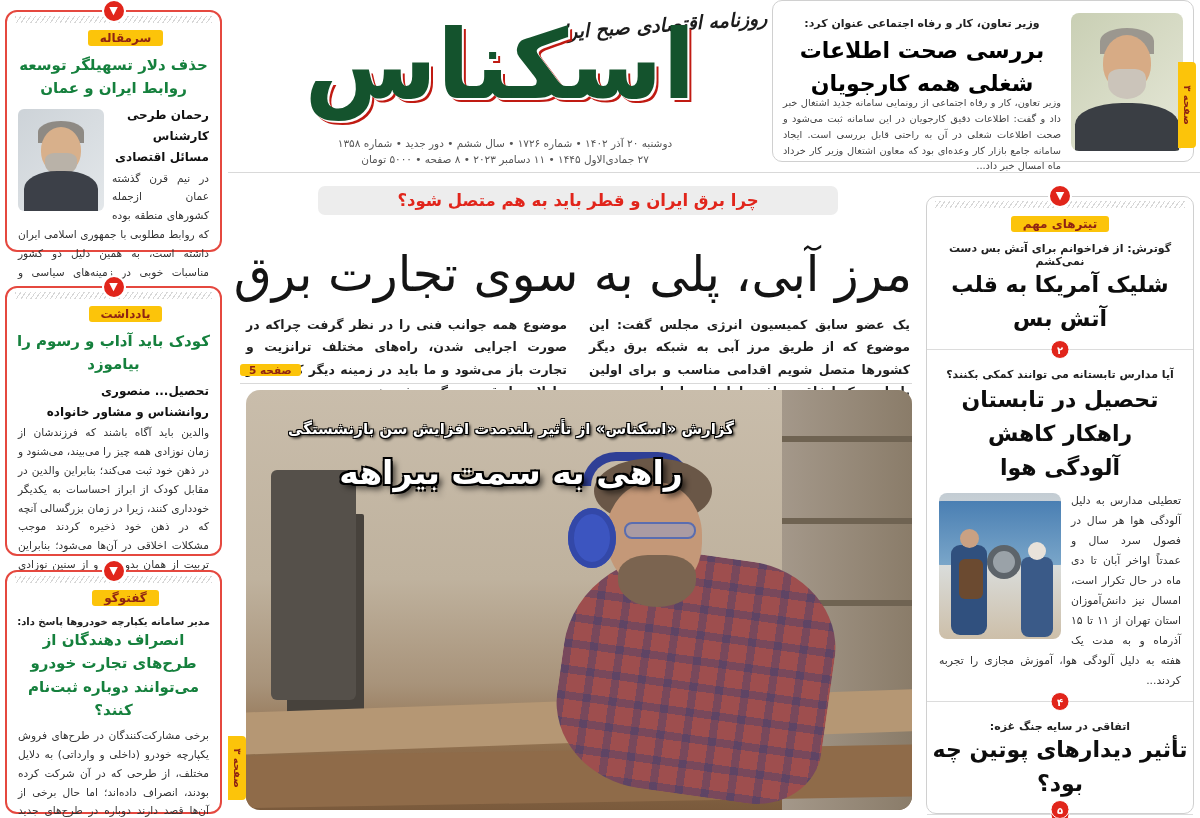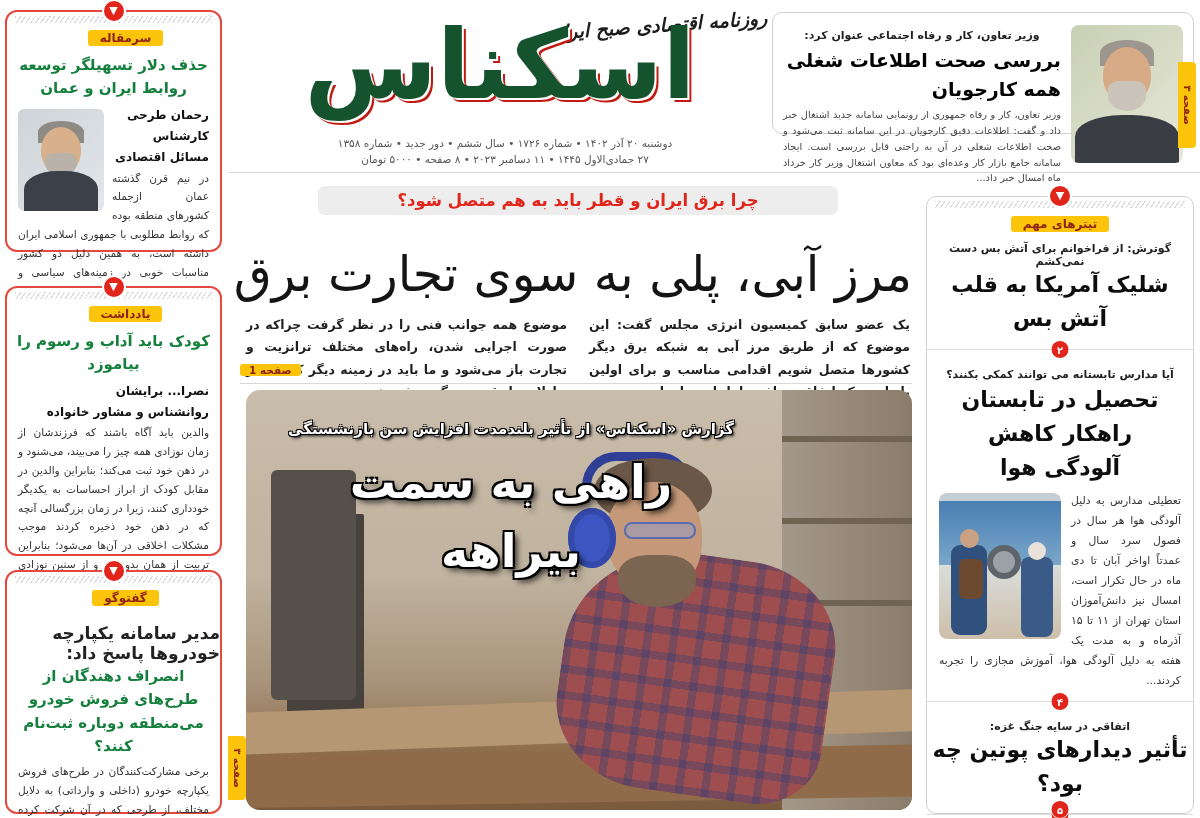--- a/index.html
+++ b/index.html
@@ -35,21 +35,21 @@
   .sep { position:relative; border-top:1px solid #dcdcdc; }
 
   
   .lbox {
     position:absolute; right:978px; left:5px; 
     border:2px solid #e5483f; border-radius:12px; background:#fff;
   }
   .lbox .tagwrap { text-align:center; margin-top:15px;margin-left:24px; }
   .lbox h3 { font-size:15px; font-weight:900; color:#15803d; text-align:center;
              line-height:1.55; margin:8px 10px 2px; }
-  .lbox .kick { font-size:17px; font-weight:bold; color:#222; margin-top:17px; }
+  .lbox .kick { font-size:10px; font-weight:bold; color:#222; text-align:center; margin-top:10px; }
   .lbox .content { padding:2px 11px 0; font-size:10.6px; color:#333;
                    text-align:justify; line-height:1.78; }
   .lbox .author { font-size:12px; font-weight:900; color:#111; }
   .lbox .foot { color:#e1251b; font-size:11px; font-weight:bold; text-align:center; margin-top:7px; }
   .author-photo {
     float:left; width:86px; height:102px; margin:4px 8px 4px 0;
     border-radius:6px; position:relative; overflow:hidden;
     background:linear-gradient(135deg,#cdd3d8,#e3e7ea);
   }
   .author-photo .suit { position:absolute; bottom:0; left:6px; right:6px; height:40px;
@@ -69,37 +69,37 @@
   }
   #logo {
     position:absolute; left:240px; top:8px; width:520px; text-align:center;
     font-size:96px; font-weight:900; color:#14532d; line-height:1.2;
     text-shadow:2px 2px 0 #ffffff, 4px 4px 0 #c01a12;
   }
   .dateline { position:absolute; left:270px; width:470px; text-align:center;
     font-size:10.5px; color:#555; }
 
   
-  #tr-box { position:absolute; left:772px; top:12px; width:422px; height:122px;
+  #tr-box { position:absolute; left:772px; top:0; width:422px; height:162px;
     border:1px solid #d0d0d0; border-radius:10px; background:#fff; }
   #tr-photo { position:absolute; right:10px; top:12px; width:112px; height:138px;
     border-radius:8px; overflow:hidden;
     background:linear-gradient(135deg,#c9cfb4,#e6e8d8); }
   #tr-photo .suit { position:absolute; bottom:0; left:4px; right:4px; height:48px;
     background:#3a3e44; border-radius:45% 45% 0 0; }
   #tr-photo .head { position:absolute; top:22px; left:32px; width:48px; height:56px;
     background:#d7ab85; border-radius:50% 50% 46% 46%; }
   #tr-photo .hair { position:absolute; top:15px; left:29px; width:54px; height:26px;
     background:#9b978f; border-radius:50% 50% 0 0; }
   #tr-photo .beard { position:absolute; top:56px; left:37px; width:38px; height:30px;
     background:#cbc4ba; border-radius:30% 30% 52% 52%; }
   #tr-kicker { position:absolute; right:132px; left:10px; top:16px; text-align:center;
     font-size:11px; font-weight:bold; color:#222; }
-  #tr-headline { position:absolute; right:132px; left:10px; top:33px; text-align:right;
-    font-size:19px; font-weight:900; color:#000; line-height:1.5; }
+  #tr-headline { position:absolute; right:132px; left:10px; top:33px; text-align:center;
+    font-size:22px; font-weight:900; color:#000; line-height:1.5; }
   #tr-body { position:absolute; right:132px; left:10px; top:94px; font-size:9.8px;
     color:#444; text-align:justify; line-height:1.62; }
   .side-tab {
     position:absolute; height:18px; background:#fcc40a; color:#8f2413;
     font-size:10px; font-weight:bold; text-align:center; line-height:18px;
     border-radius:4px 4px 0 0;
   }
   #tr-tab { width:86px; left:1144px; top:96px; transform:rotate(90deg); }
   #photo-tab { width:64px; left:205px; top:759px; transform:rotate(90deg); }
 
@@ -148,21 +148,21 @@
     background:#3c55c0; border-radius:50%; box-shadow:inset 0 0 0 6px #3348a8; }
   #photo .band { position:absolute; left:336px; top:62px; width:110px; height:34px;
     border:9px solid #2f3f96; border-bottom:none; border-radius:60px 60px 0 0; }
   #photo .glasses { position:absolute; left:378px; top:132px; width:72px; height:17px;
     background:rgba(140,160,215,.45); border:2px solid #5a6db0; border-radius:8px; }
   #photo-kicker { position:absolute; left:30px; top:30px; width:470px; text-align:center;
     font-size:15px; font-weight:900; color:#fff;
     text-shadow:1px 1px 0 #000,-1px 1px 0 #000,1px -1px 0 #000,-1px -1px 0 #000,2px 2px 3px #000; }
   #photo-kicker .brand { color:#ff publicité2a1e; }
   #photo-headline { position:absolute; left:30px; top:58px; width:470px; text-align:center;
-    font-size:46px; font-weight:900; color:#fff; line-height:1.5;
+    font-size:33px; font-weight:900; color:#fff; line-height:1.5;
     text-shadow:2px 2px 0 #000,-2px 2px 0 #000,2px -2px 0 #000,-2px -2px 0 #000,4px 4px 6px rgba(0,0,0,.8); }
 
   
   #rcol { position:absolute; left:926px; top:196px; width:268px; height:618px;
     border:1px solid #d0d0d0; border-radius:10px; background:#fff; }
   #rcol .tagwrap { text-align:center; margin-top:16px; }
   .ritem .kick { font-size:11px; font-weight:bold; color:#222; text-align:center; }
   .ritem h3 { font-size:22px; font-weight:900; color:#0d0d0d; text-align:center; line-height:1.55; }
   .ritem .media { padding:6px 12px 0; }
   .ritem .media .body { font-size:10.8px; color:#333; text-align:justify; line-height:1.85; }
@@ -199,21 +199,21 @@
 
   <div id="tr-box">
     <div id="tr-photo">
       <div class="hair"></div>
         <div class="head"></div>
         <div class="beard"></div>
         <div class="suit"></div>
     </div>
     <div id="tr-kicker">وزیر تعاون، کار و رفاه اجتماعی عنوان کرد:</div>
     <div id="tr-headline">بررسی صحت اطلاعات شغلی همه کارجویان</div>
-    <div id="tr-body">وزیر تعاون، کار و رفاه جمهوری از رونمایی سامانه جدید اشتغال خبر داد و گفت: اطلاعات دقیق کارجویان در این سامانه ثبت می‌شود و صحت اطلاعات شغلی در آن به راحتی قابل بررسی است. ایجاد سامانه جامع بازار کار وعده‌ای بود که معاون اشتغال وزیر کار خرداد ماه امسال خبر داد...</div>
+    <div id="tr-body">وزیر تعاون، کار و رفاه اجتماعی از رونمایی سامانه جدید اشتغال خبر داد و گفت: اطلاعات دقیق کارجویان در این سامانه ثبت می‌شود و صحت اطلاعات شغلی در آن به راحتی قابل بررسی است. ایجاد سامانه جامع بازار کار وعده‌ای بود که معاون اشتغال وزیر کار خرداد ماه امسال خبر داد...</div>
   </div>
   <div id="tr-tab" class="side-tab">صفحه ۳</div>
 
   <div class="lbox" style="top:10px; height:242px;">
     <div class="arrow-circle">▼</div>
     <div class="hatch"></div>
     <div class="tagwrap"><span class="ybadge">سرمقاله</span></div>
     <h3>حذف دلار تسهیلگر توسعه روابط ایران و عمان</h3>
     <div class="content clearfix">
       <div class="author-photo">
@@ -228,46 +228,46 @@
     </div>
     <div class="foot">■ صفحه ۲ را بخوانید</div>
   </div>
 
   <div class="lbox" style="top:286px; height:270px;">
     <div class="arrow-circle">▼</div>
     <div class="hatch"></div>
     <div class="tagwrap"><span class="ybadge">یادداشت</span></div>
     <h3>کودک باید آداب و رسوم را بیاموزد</h3>
     <div class="content">
-      <div class="author">نصرا... برایشان</div>
+      <div class="author">تحصیل... منصوری</div>
       <div class="author">روانشناس و مشاور خانواده</div>
       <span>والدین باید آگاه باشند که فرزندشان از زمان نوزادی همه چیز را می‌بیند، می‌شنود و در ذهن خود ثبت می‌کند؛ بنابراین والدین در مقابل کودک از ابراز احساسات به یکدیگر خودداری کنند، زیرا در زمان بزرگسالی آنچه که در ذهن خود ذخیره کردند موجب مشکلات اخلاقی در آن‌ها می‌شود؛ بنابراین تربیت از همان بدو تولد و از سنین نوزادی آغاز می‌شود...</span>
     </div>
     <div class="foot">■ صفحه ۴ را بخوانید</div>
   </div>
 
   <div class="lbox" style="top:570px; height:244px;">
     <div class="arrow-circle">▼</div>
     <div class="hatch"></div>
     <div class="tagwrap"><span class="ybadge">گفتوگو</span></div>
     <div class="kick">مدیر سامانه یکپارچه خودروها پاسخ داد:</div>
-    <h3 style="margin-top:2px;">انصراف دهندگان از طرح‌های فروش خودرو می‌منطقه دوباره ثبت‌نام کنند؟</h3>
+    <h3 style="margin-top:2px;">انصراف دهندگان از طرح‌های تجارت خودرو می‌توانند دوباره ثبت‌نام کنند؟</h3>
     <div class="content">
       <span>برخی مشارکت‌کنندگان در طرح‌های فروش یکپارچه خودرو (داخلی و وارداتی) به دلایل مختلف، از طرحی که در آن شرکت کرده بودند، انصراف داده‌اند؛ اما حال برخی از آن‌ها قصد دارند دوباره در طرح‌های جدید اعم از داخلی و وارداتی شرکت کنند؛ بنابراین این سوال برایشان پیش می‌آید که اصلا این امر برایشان امکان‌پذیر هست یا خیر؟...</span>
     </div>
 
   </div>
 
   <div id="main-kickerbar">چرا برق ایران و قطر باید به هم متصل شود؟</div>
   <div id="main-headline">مرز آبی، پلی به سوی تجارت برق</div>
   <div id="main-body">
     <div class="col">یک عضو سابق کمیسیون انرژی مجلس گفت: این موضوع که از طریق مرز آبی به شبکه برق دیگر کشورها متصل شویم اقدامی مناسب و برای اولین بار است که اتفاق می‌افتد، اما باید برای این</div>
     <div class="col">موضوع همه جوانب فنی را در نظر گرفت چراکه در صورت اجرایی شدن، راه‌های مختلف ترانزیت و تجارت باز می‌شود و ما باید در زمینه دیگر کالاها نیز تبادلات را تقویت و گسترش دهیم...</div>
   </div>
-  <div id="main-pagetag"><span class="ybadge">صفحه 1</span></div>
+  <div id="main-pagetag"><span class="ybadge">صفحه 5</span></div>
   <div class="hairline" style="left:240px; top:383px; width:672px; height:1px;"></div>
 
   <div id="photo">
     <div class="shelf"></div>
     <div class="shelf-line" style="top:46px;"></div>
     <div class="shelf-line" style="top:128px;"></div>
     <div class="shelf-line" style="top:210px;"></div>
     <div class="machine"></div>
     <div class="plank1"></div>
     <div class="plank2"></div>

